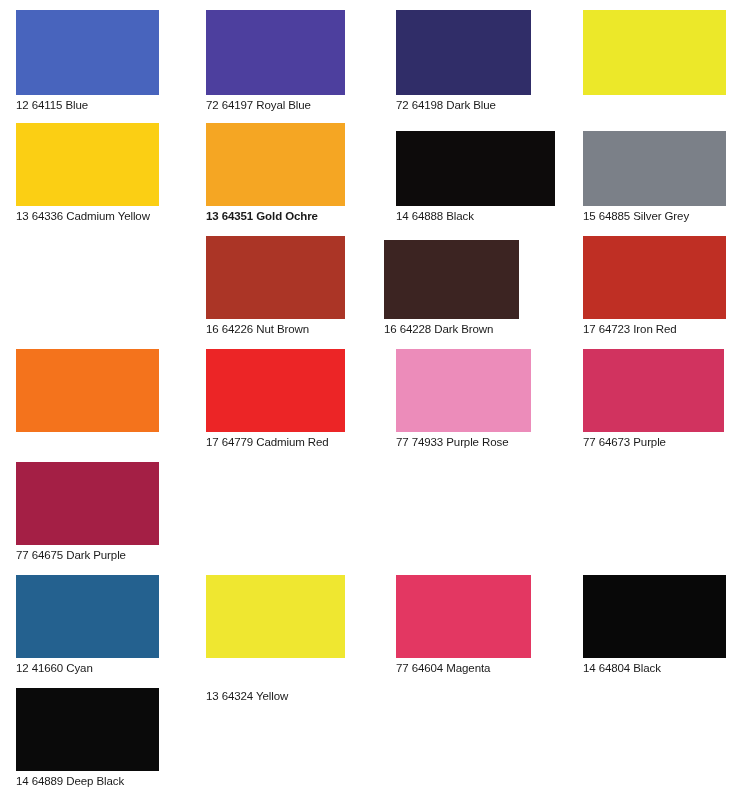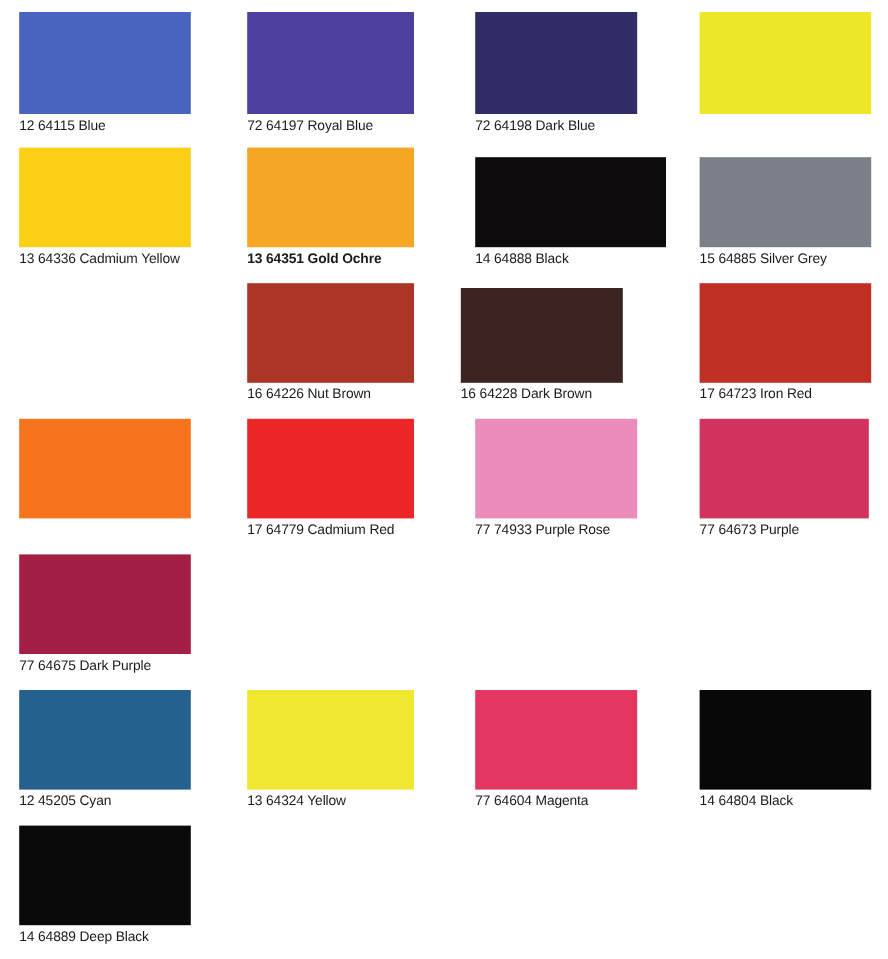--- a/index.html
+++ b/index.html
@@ -104,25 +104,25 @@
     <div class="swatch-cell" style="left: 583px; top: 349px; width: 141px;">
       <div class="swatch-chip" style="height: 83px; background: rgb(209, 51, 95);"></div>
       <span class="swatch-label" style="color: rgb(26, 26, 26);">77 64673 Purple</span>
     </div>
     <div class="swatch-cell" style="left: 16px; top: 462px; width: 143px;">
       <div class="swatch-chip" style="height: 83px; background: rgb(164, 31, 69);"></div>
       <span class="swatch-label" style="color: rgb(26, 26, 26);">77 64675 Dark Purple</span>
     </div>
     <div class="swatch-cell" style="left: 16px; top: 575px; width: 143px;">
       <div class="swatch-chip" style="height: 83px; background: rgb(36, 97, 143);"></div>
-      <span class="swatch-label" style="color: rgb(26, 26, 26);">12 45205 Cyan</span>
+      <span class="swatch-label" style="color: rgb(26, 26, 26);">12 41660 Cyan</span>
     </div>
     <div class="swatch-cell" style="left: 206px; top: 575px; width: 139px;">
       <div class="swatch-chip" style="height: 83px; background: rgb(239, 231, 48);"></div>
-      <span class="swatch-label" style="color: rgb(26, 26, 26);">13 64324 Yellow</span>
+      <span class="swatch-label" style="color: rgb(26, 26, 26); margin-top: 28px;">13 64324 Yellow</span>
     </div>
     <div class="swatch-cell" style="left: 396px; top: 575px; width: 135px;">
       <div class="swatch-chip" style="height: 83px; background: rgb(227, 55, 98);"></div>
       <span class="swatch-label" style="color: rgb(26, 26, 26);">77 64604 Magenta</span>
     </div>
     <div class="swatch-cell" style="left: 583px; top: 575px; width: 143px;">
       <div class="swatch-chip" style="height: 83px; background: rgb(8, 8, 8);"></div>
       <span class="swatch-label" style="color: rgb(26, 26, 26);">14 64804 Black</span>
     </div>
     <div class="swatch-cell" style="left: 16px; top: 688px; width: 143px;">

